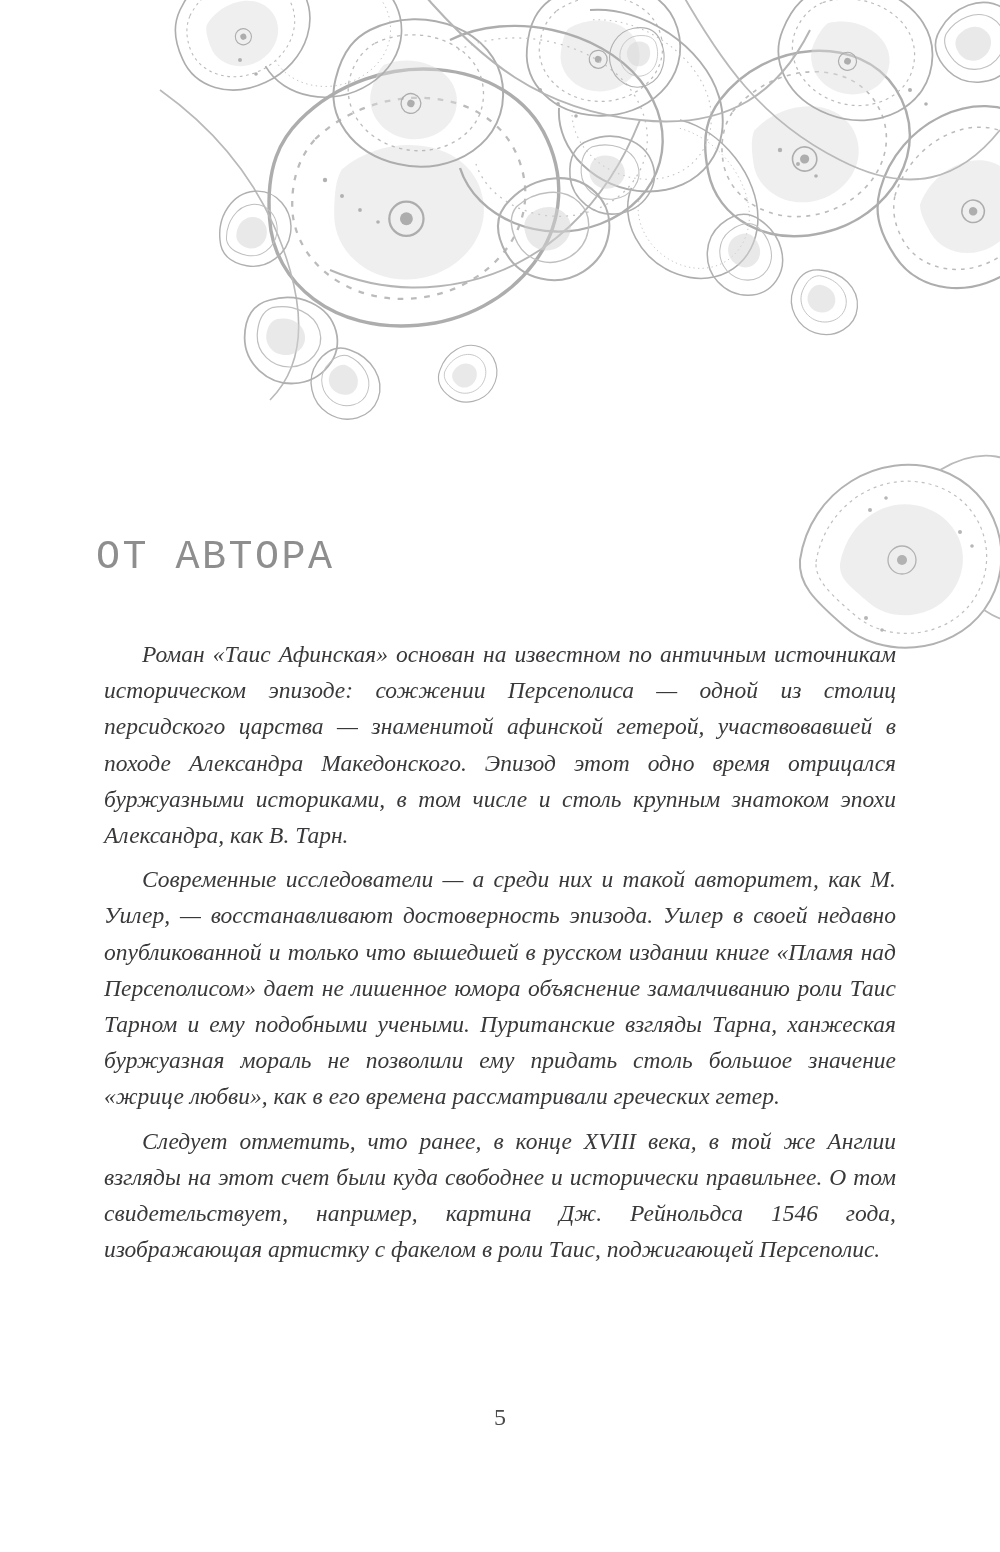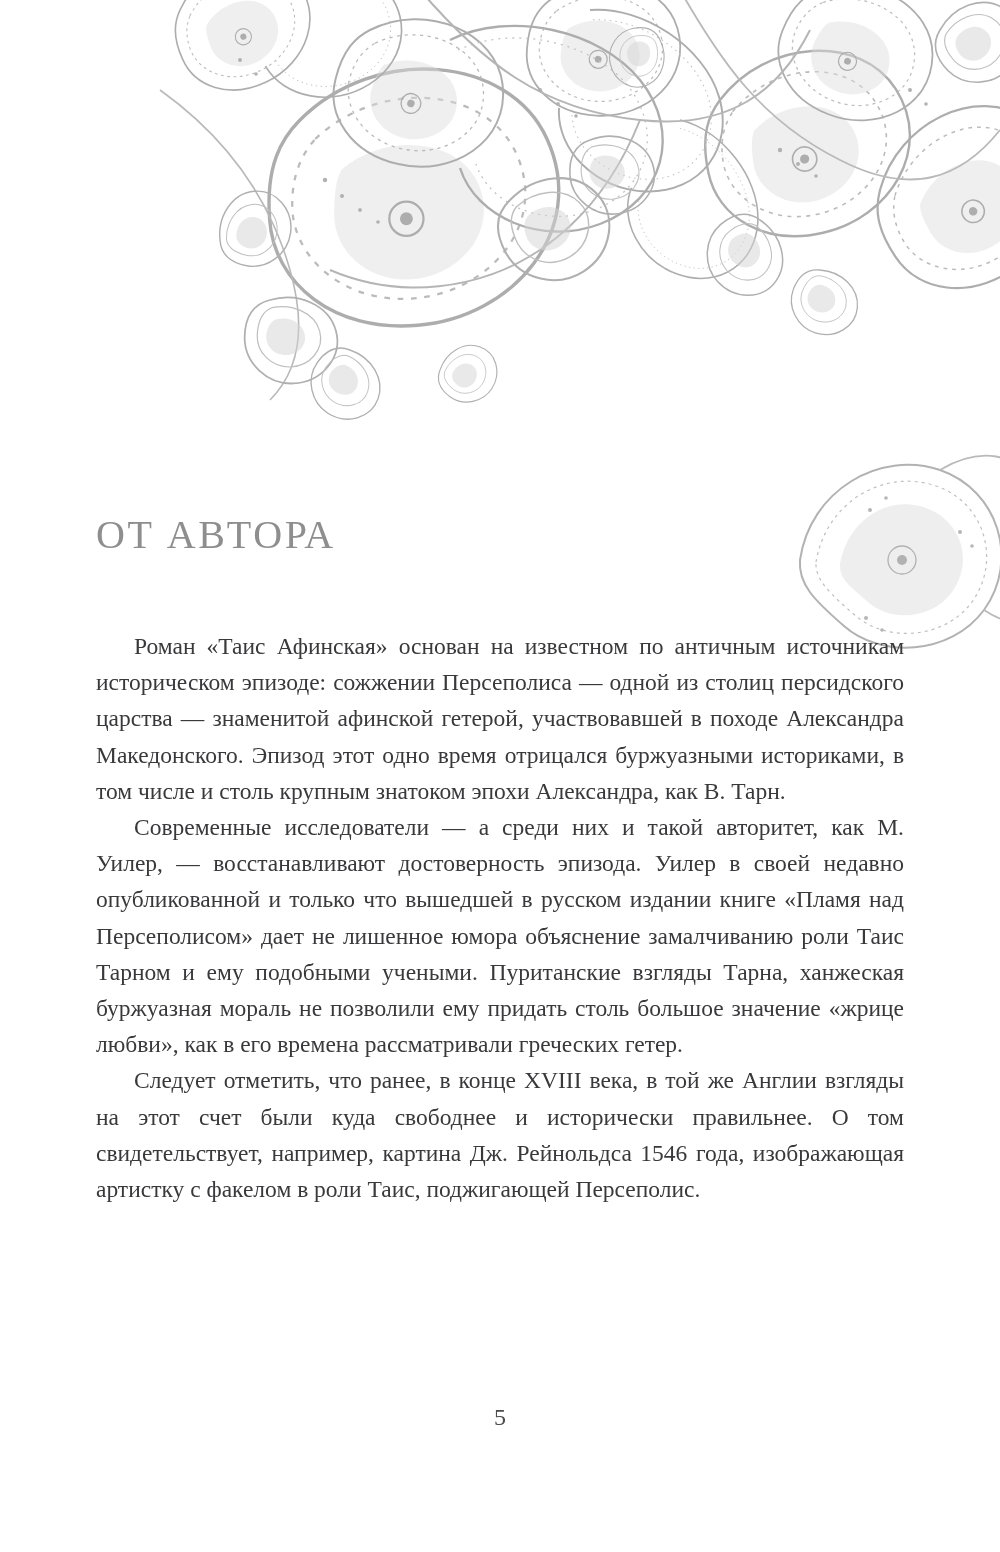--- a/index.html
+++ b/index.html
@@ -35,44 +35,45 @@
     width: 260px;
     height: 220px;
     pointer-events: none;
     opacity: 0.95;
   }
 
   
   .heading {
     position: absolute;
     left: 96px;
-    top: 484px;
+    top: 508px;
     font-size: 40px;
     letter-spacing: 2.5px;
     color: #8e8e8e;
     font-weight: 400;
-    font-family: Liberation Serif, serif;
+    font-family: Liberation Mono, monospace;
     white-space: nowrap;
   }
 
   
   .body-text {
     position: absolute;
     left: 96px;
     top: 628px;
     width: 808px;
     font-size: 23.5px;
     line-height: 36.2px;
     color: #39393b;
     text-align: justify;
     text-justify: inter-word;
   }
   .body-text p {
-    margin: 0;
+    margin: 8px;
     text-indent: 38px;
+    font-style: italic;
   }
 
   
   .folio {
     position: absolute;
     left: 0;
     right: 0;
     top: 1404px;
     text-align: center;
     font-size: 24px;

